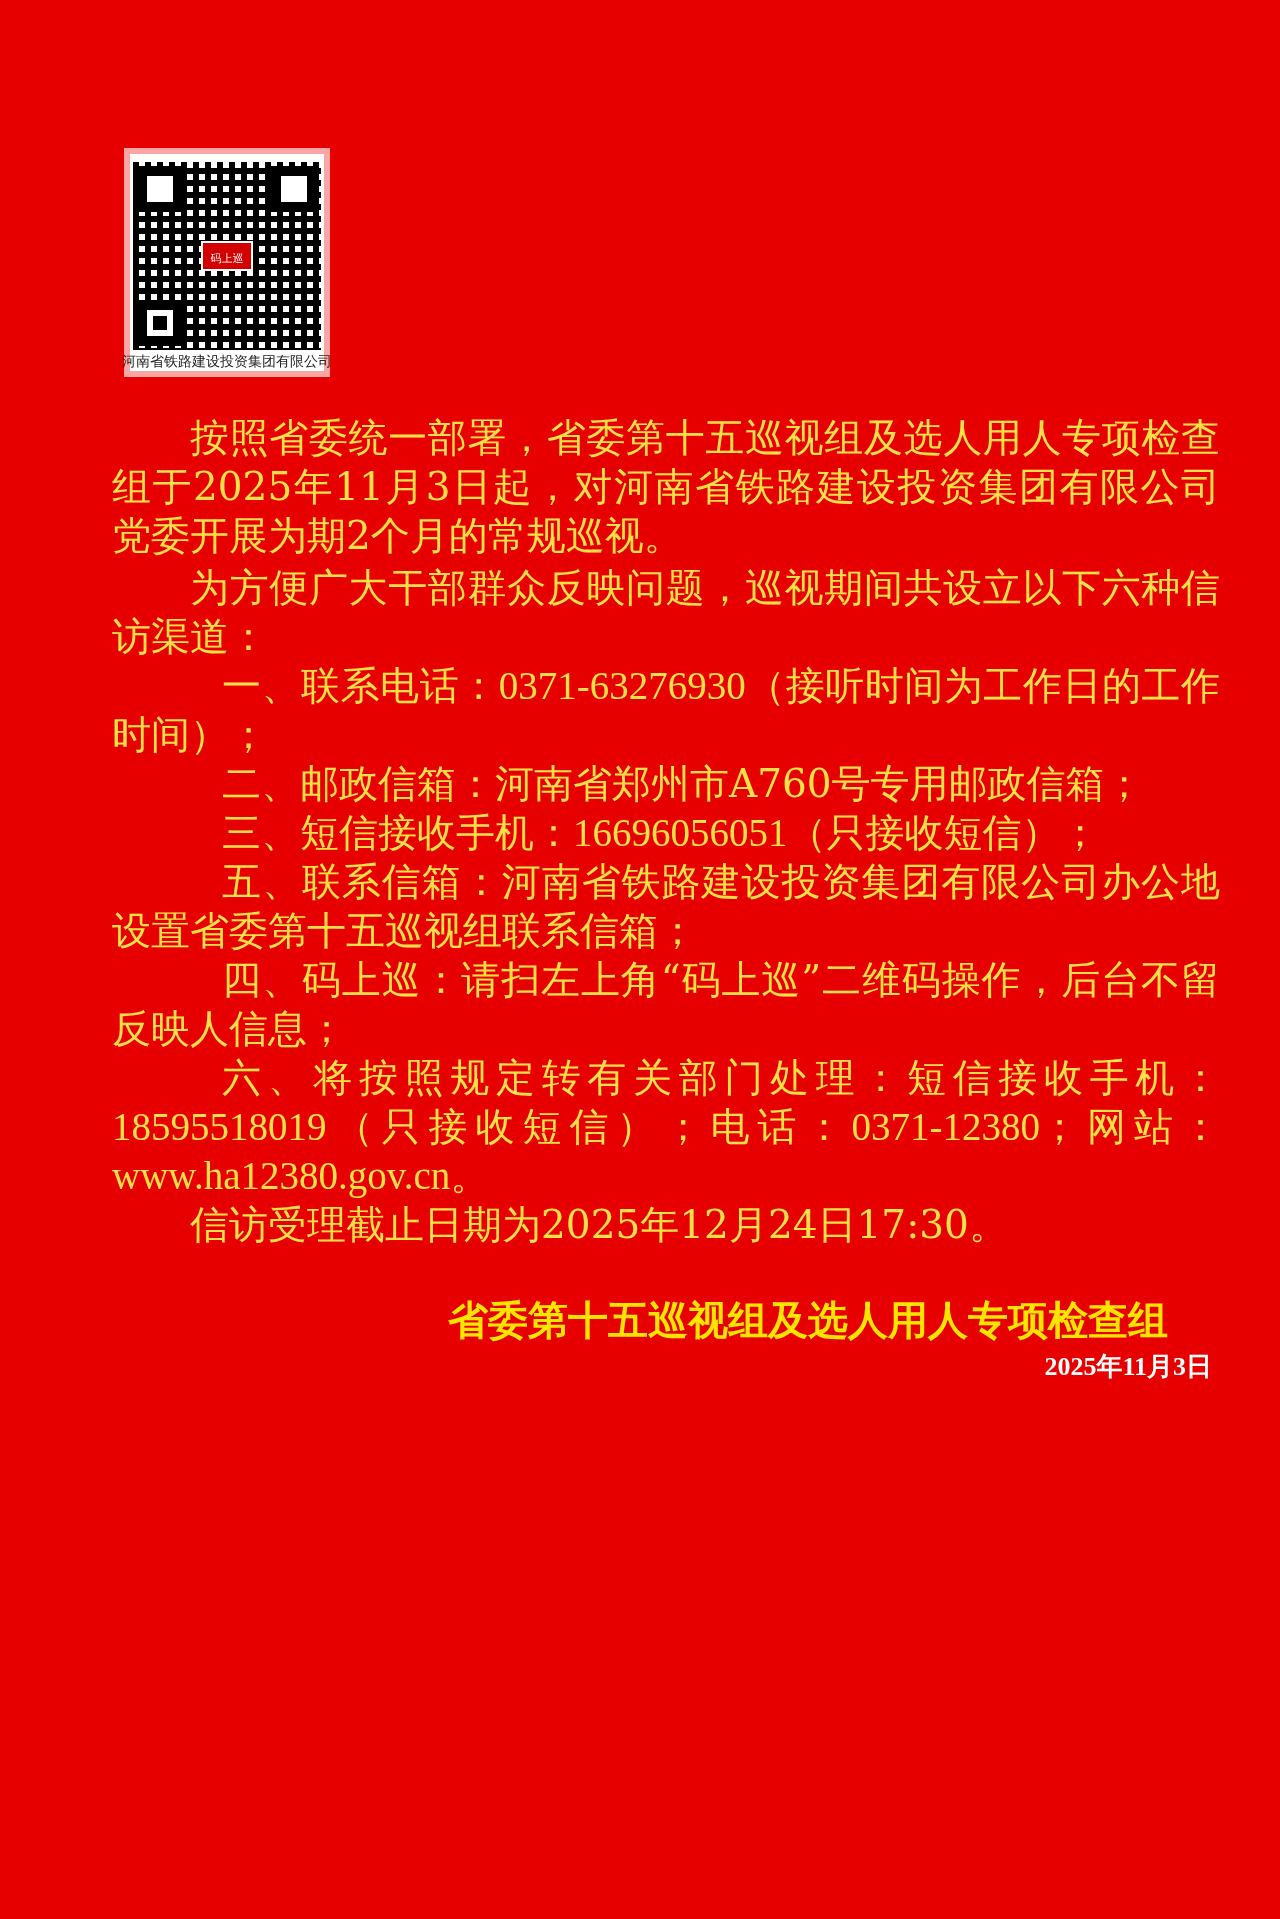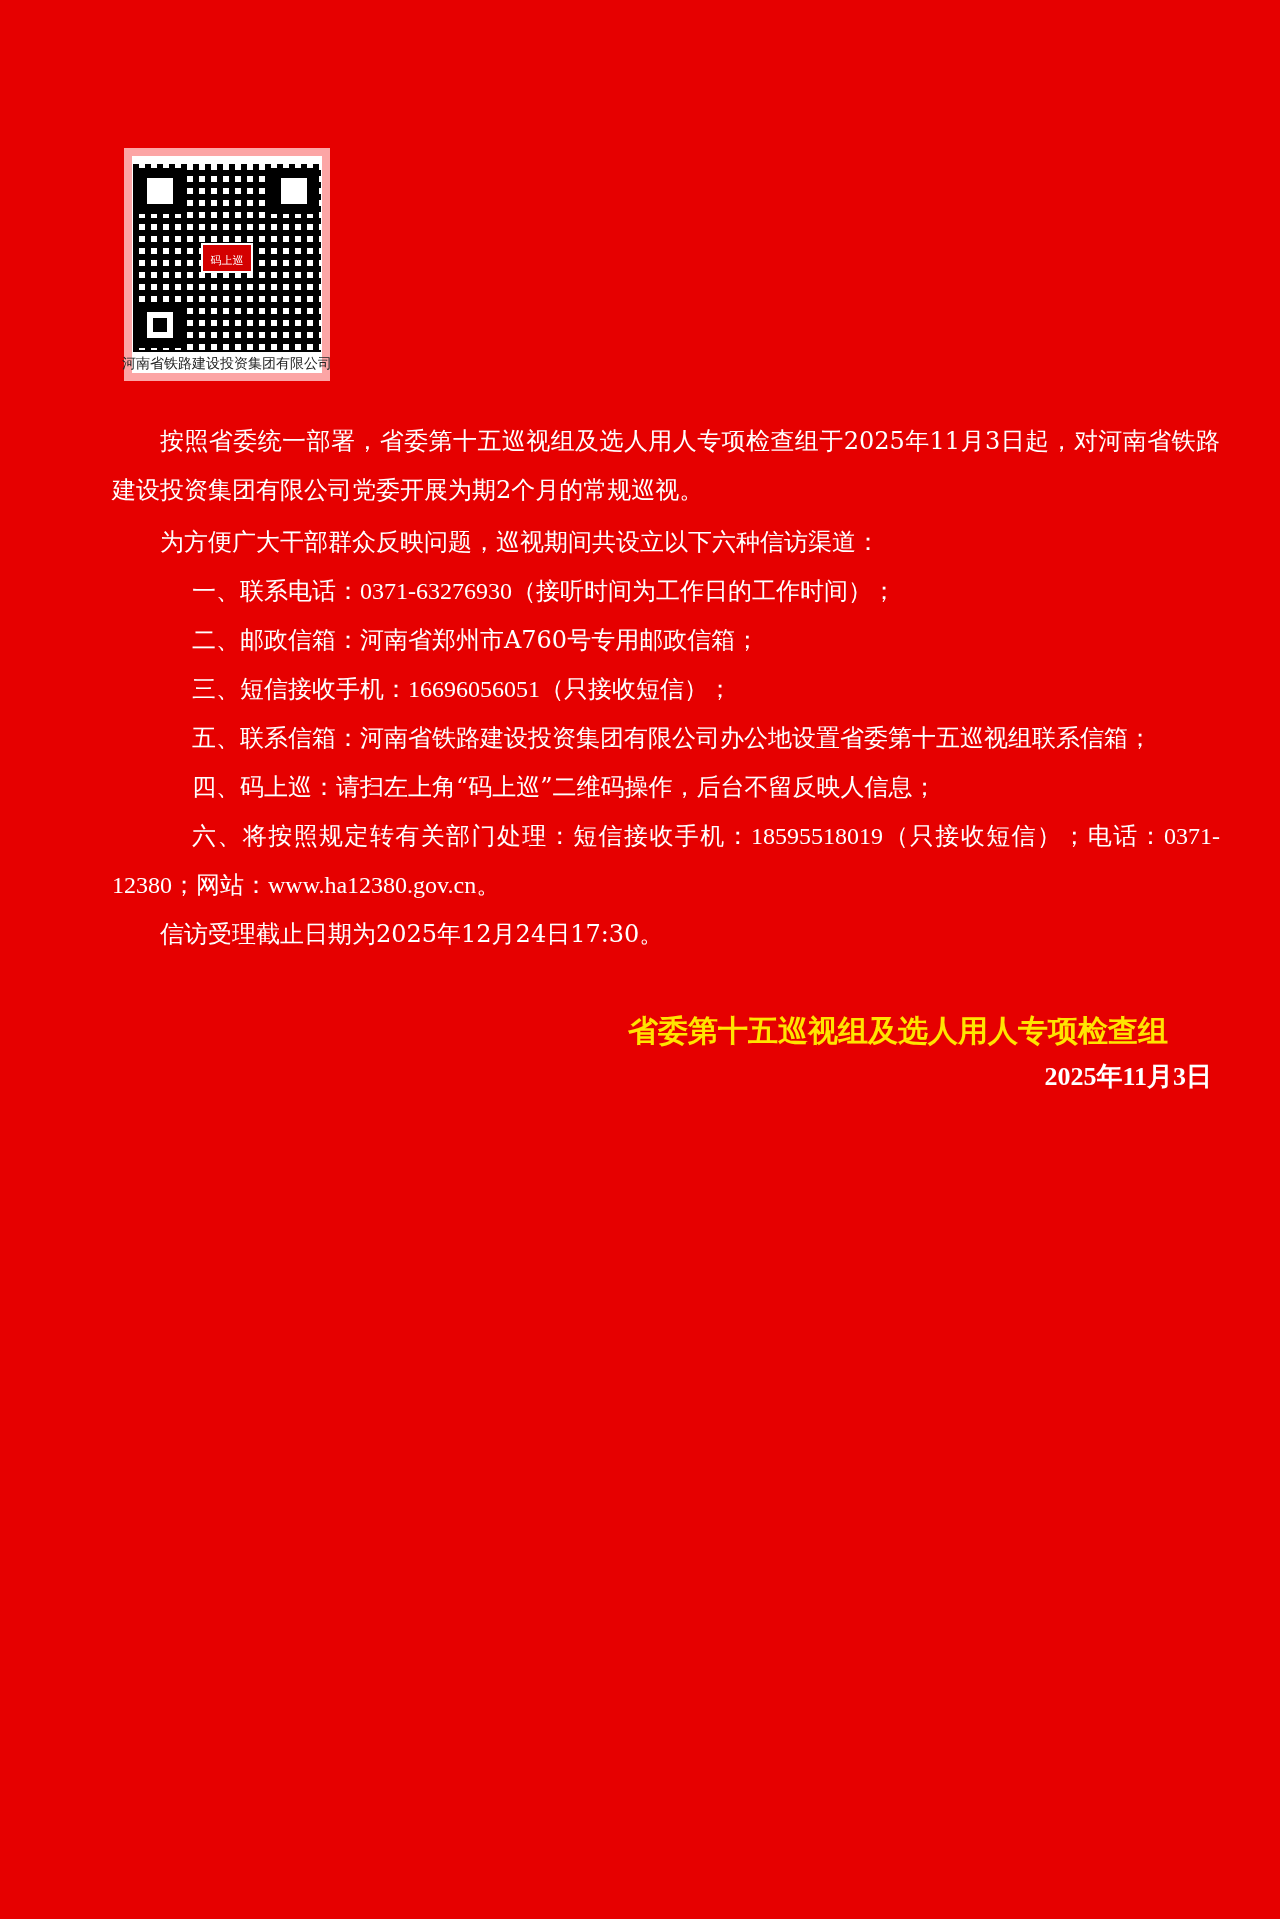--- a/index.html
+++ b/index.html
@@ -23,21 +23,21 @@
   }
   
   .header {
     display: flex;
     align-items: flex-start;
     padding: 148px 0 0 124px;
   }
   .qr-block {
     width: 206px;
     background: #ffffff;
-    border: 8px solid #fca5a5;
+    border: 6px solid #fca5a5;
     padding: 8px 8px 4px 8px;
     box-sizing: border-box;
     display: flex;
     flex-direction: column;
     align-items: center;
   }
   .qr-code {
     position: relative;
     width: 188px;
     height: 188px;
@@ -108,22 +108,22 @@
     font-weight: bold;
     letter-spacing: 22px;
     margin-left: 56px;
     margin-top: 42px;
     text-shadow: 3px 3px 0 #b50000;
     font-family: "DejaVu Serif", "Liberation Serif", serif;
   }
   
   .content {
     padding: 36px 60px 0 112px;
-    color: #ffffff;
-    font-size: 24px;
+    color: #fde047;
+    font-size: 39px;
     line-height: 49px;
     text-align: justify;
     text-justify: inter-ideograph;
     font-family: "DejaVu Serif", "Liberation Serif", serif;
   }
   .para {
     text-indent: 2em;
     margin: 0 0 3px 0;
   }
   .para.tight { margin-bottom: 0; }
@@ -135,21 +135,21 @@
     font-weight: normal;
     margin-left: 32px;
   }
   .latin {
     font-family: Liberation Serif, serif;
   }
   .signature {
     margin-top: 48px;
     text-align: right;
     color: #ffe400;
-    font-size: 30px;
+    font-size: 40px;
     line-height: 48px;
     font-weight: bold;
     padding-right: 112px;
   }
   .sign-date {
     padding-right: 68px;
     text-align: right;
     color: #ffffff;
     font-size: 26px;
     line-height: 44px;

